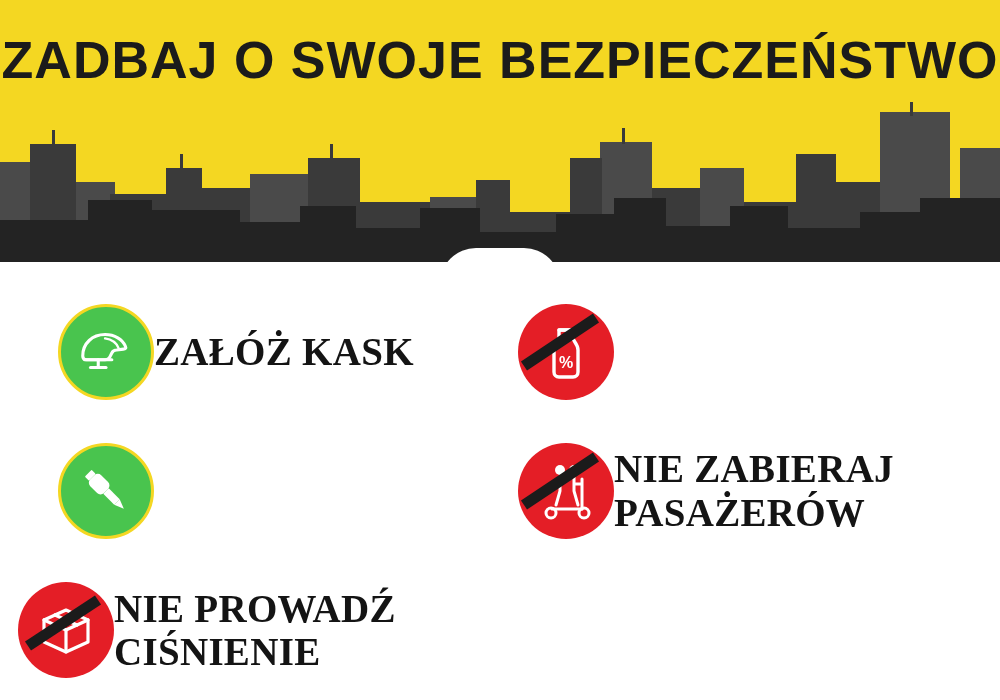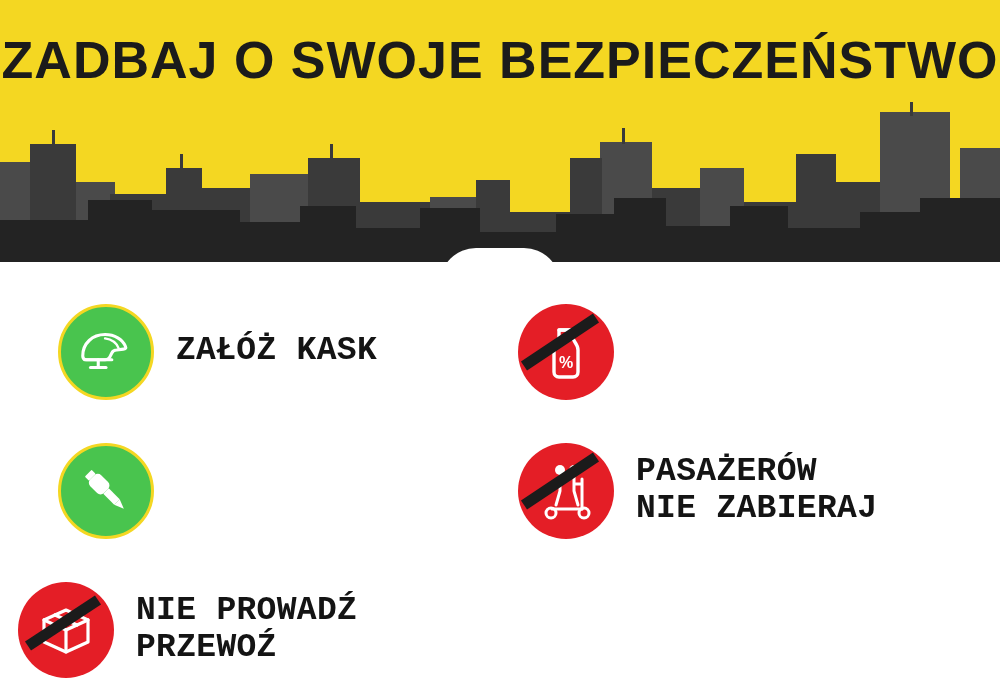--- a/index.html
+++ b/index.html
@@ -98,27 +98,26 @@
     box-sizing: border-box;
   }
   .badge.green {
     background: #49C44E;
     border: 3px solid #F4D722;
   }
   .badge.red {
     background: #E41E26;
   }
   .tip-label {
-    margin-left: 22px;
-    font-size: 33px;
+    font-size: 39px;
     font-weight: bold;
     line-height: 1.12;
     color: #141414;
     letter-spacing: 0.3px;
-    font-family: Liberation Mono, monospace;
+    font-family: Liberation Serif, serif;
   }
   .tip-label .line { display: block; }
 
   svg { display: block; }
 </style>
 </head>
 <body>
 
 <div class="poster">
 
@@ -237,38 +236,38 @@
             <path d="M56 34v14 M56 41h7 M56 48l4 14"></path>
             <path d="M34 66h30"></path>
             <path d="M64 66V36"></path>
             <circle cx="33" cy="70" r="5"></circle>
             <circle cx="66" cy="70" r="5"></circle>
           </g>
           <path d="M6 62 L78 14" stroke="#1b1b1b" stroke-width="11" fill="none"></path>
         </svg>
       </div>
       <div class="tip-label">
+        <span class="line">NIE ZABIERAJ</span>
         <span class="line">PASAŻERÓW</span>
-        <span class="line">NIE ZABIERAJ</span>
       </div>
     </div>
 
 
     <div class="tip right">
       <div class="badge red">
         <svg width="96" height="96" viewBox="0 0 96 96">
           <g fill="none" stroke="#ffffff" stroke-width="3.2" stroke-linejoin="round" stroke-linecap="round">
             <path d="M26 38l22-10 22 10v22l-22 10-22-10z"></path>
             <path d="M26 38l22 10 22-10"></path>
             <path d="M48 48v22"></path>
             <path d="M37 33l22 10"></path>
           </g>
           <path d="M10 64 L80 18" stroke="#1b1b1b" stroke-width="11" fill="none"></path>
         </svg>
       </div>
       <div class="tip-label">
         <span class="line">NIE PROWADŹ</span>
-        <span class="line">PRZEWOŹ</span>
+        <span class="line">CIŚNIENIE</span>
       </div>
     </div>
 
   </div>
 </div>
 
 </body></html>

